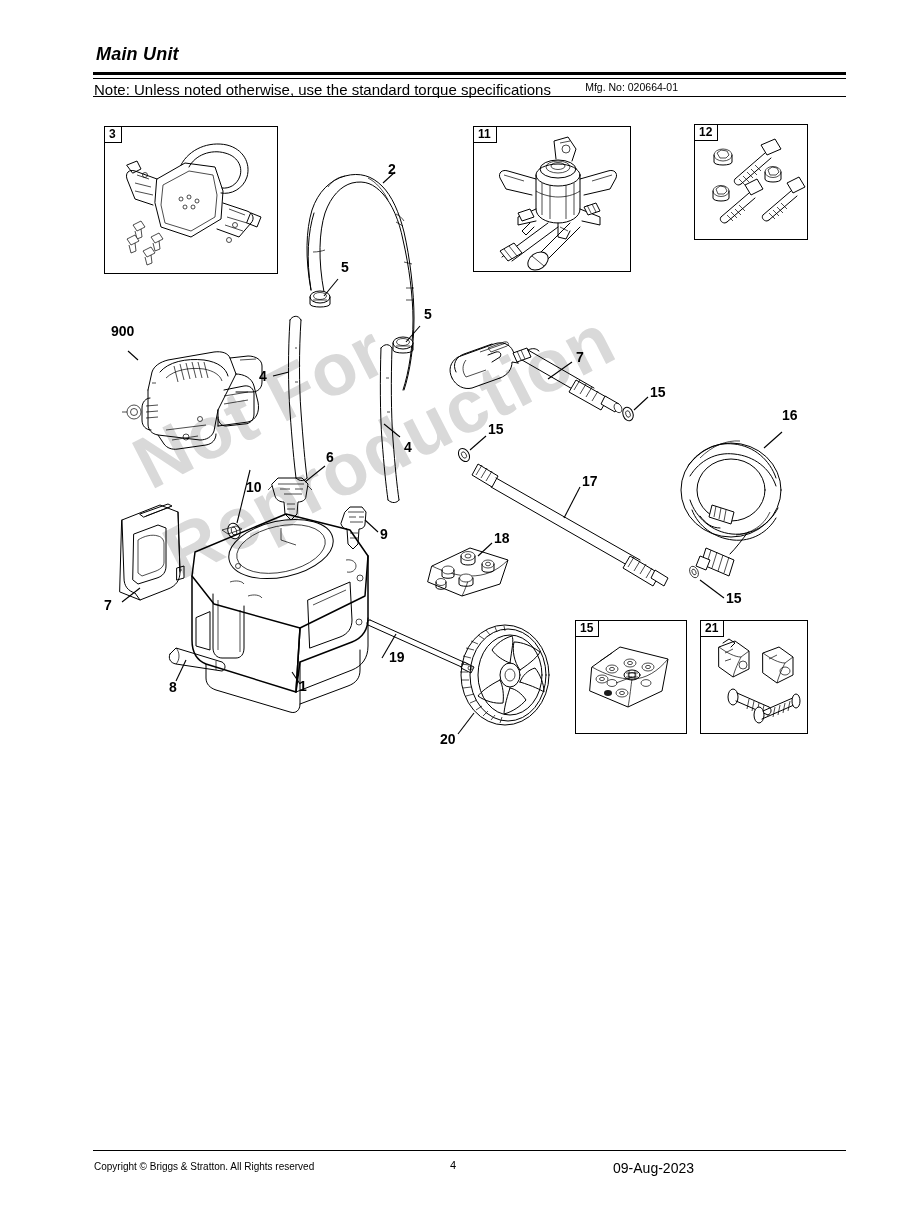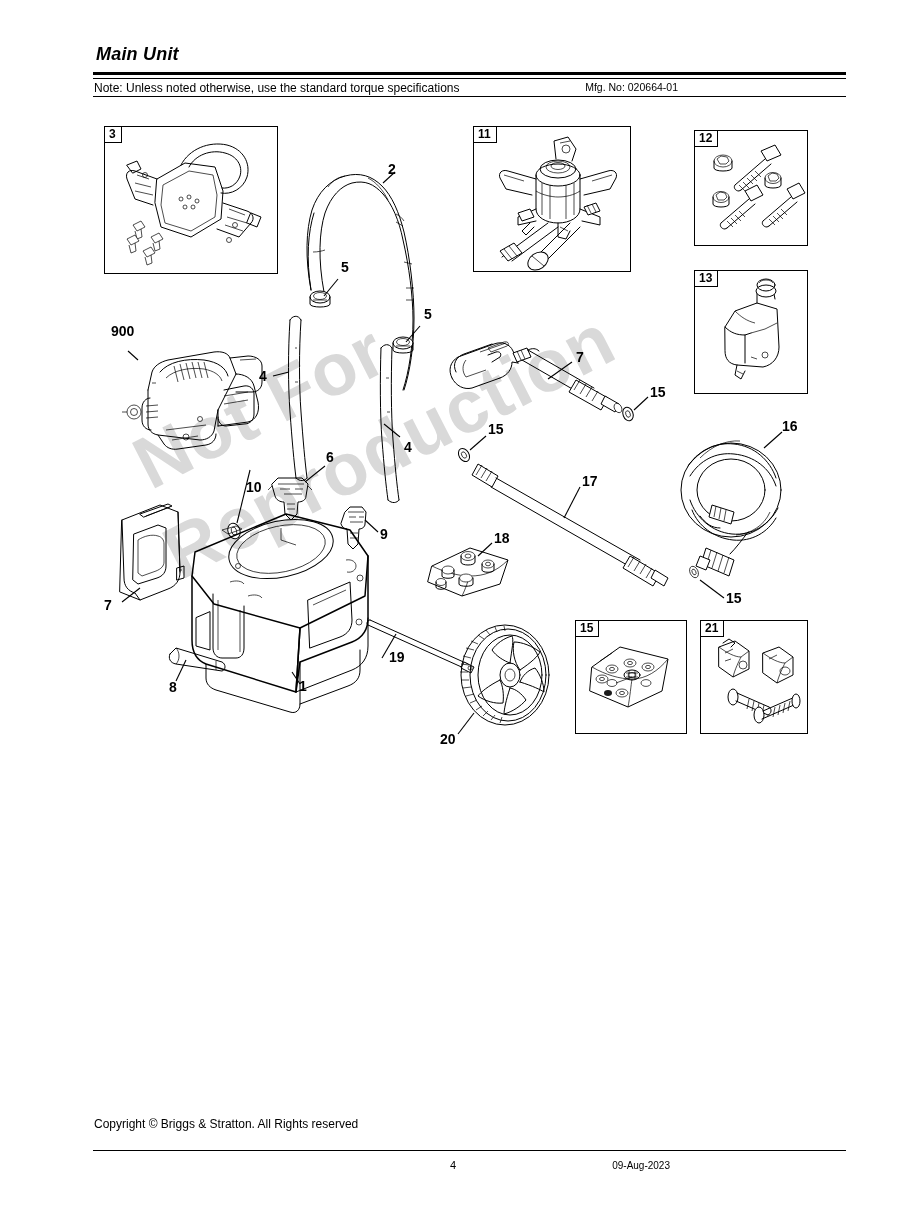--- a/index.html
+++ b/index.html
@@ -6,29 +6,29 @@
   body{width:906px;height:1208px;position:relative;
        font-family:"Liberation Sans",sans-serif;color:#000;overflow:hidden;}
 
   .page{position:absolute;left:0;top:0;width:738px;height:1208px;border-radius:19px;}
 
   
   .hdr-title{position:absolute;left:96px;top:44px;font-size:18px;font-style:italic;
              font-weight:bold;letter-spacing:.2px;}
   .rule-thick{position:absolute;left:93px;width:753px;height:3px;background:#000;top:72px;}
   .rule-thin{position:absolute;left:93px;width:753px;height:1px;background:#000;top:78px;}
-  .hdr-note{position:absolute;left:94px;top:81px;font-size:12px;}
+  .hdr-note{position:absolute;left:94px;top:81px;font-size:15px;}
   .hdr-mfg{position:absolute;right:60px;top:81px;font-size:10.5px;}
   .rule-under{position:absolute;left:93px;width:753px;height:1px;background:#000;top:96px;}
 
   
   .rule-foot{position:absolute;left:93px;width:753px;height:1px;background:#000;top:1150px;}
-  .ft-left{position:absolute;left:94px;top:1117px;font-size:12px;}
+  .ft-left{position:absolute;left:94px;top:1161px;font-size:10px;}
   .ft-page{position:absolute;left:0;width:906px;text-align:center;top:1159px;font-size:11px;}
-  .ft-right{position:absolute;right:68px;top:1160px;font-size:10px;}
+  .ft-right{position:absolute;right:44px;top:1160px;font-size:14px;}
 
   
   .ibox{position:absolute;border:1.6px solid #000;background:#fff;box-sizing:border-box;}
   .ibox .tag{position:absolute;left:-1px;top:-1px;border:1.6px solid #000;background:#fff;
              font-size:12px;font-weight:bold;padding:1px 5px 1px 4px;line-height:13px;
              box-sizing:border-box;}
 
   
   .co{position:absolute;font-size:14px;font-weight:bold;line-height:1;}
 
@@ -474,21 +474,21 @@
 
       <path class="fillw" d="M44,86 L56,82 L60,90 L48,94 Z"></path>
       <path class="fillw" d="M110,80 L122,76 L126,84 L114,88 Z"></path>
       <path class="thin" d="M113,78 L117,86 M118,77 L122,85"></path>
       <path class="ln" d="M56,96 L48,104 L52,108 L60,100"></path>
       <path class="ln" d="M84,96 L84,110 L92,112 L96,104"></path>
       <path class="thin" d="M86,100 L94,104"></path>
     </svg>
   </div>
 
-  <div class="ibox" style="left:694px;top:130px;width:114px;height:116px;">
+  <div class="ibox" style="left:694px;top:124px;width:114px;height:116px;">
     <span class="tag">12</span>
     <svg style="width:114px;height:116px;">
 
       <g>
         <ellipse class="fillw7" cx="28" cy="30" rx="9" ry="6"></ellipse>
         <path class="ln" d="M19,30 L19,37 C19,41 37,41 37,37 L37,30"></path>
         <path class="thin" d="M22,28 L26,25 L32,26 L34,30 L31,33 L25,33 Z"></path>
       </g>
       <g>
         <ellipse class="fillw7" cx="78" cy="47" rx="8" ry="5.5"></ellipse>
@@ -519,42 +519,20 @@
       <g>
         <path class="fillw" d="M92,58 L104,52 L110,62 L98,68 Z"></path>
         <path class="ln" d="M96,66 L68,90"></path>
         <path class="ln" d="M102,71 L74,95"></path>
         <path class="thin" d="M86,78 L92,84 M82,82 L88,88 M78,85 L84,91 M74,88 L80,94"></path>
         <path class="ln" d="M68,90 C66,92 68,96 72,96 L74,95"></path>
       </g>
     </svg>
   </div>
 
-  <div class="ibox" style="left:694px;top:270px;width:114px;height:124px;">
-    <span class="tag">13</span>
-    <svg style="width:114px;height:124px;">
-
-      <path class="ln" d="M30,56 L40,40 L62,32 L82,38 L84,76 C84,86 78,94 68,96
-                           L42,94 C34,93 30,88 30,80 Z"></path>
-      <path class="ln" d="M30,56 C36,62 42,64 50,64 L56,62"></path>
-      <path class="ln" d="M50,64 L50,92"></path>
-      <path class="thin" d="M56,62 L70,58 L82,52"></path>
-      <path class="thin" d="M40,40 C46,46 52,50 60,52"></path>
-
-      <path class="ln" d="M62,32 L62,22 L78,18 L80,28"></path>
-      <ellipse class="fillw" cx="71" cy="20" rx="10" ry="6"></ellipse>
-      <ellipse class="ln" cx="71" cy="14" rx="9" ry="6"></ellipse>
-      <path class="thin" d="M64,12 C66,8 76,8 78,12"></path>
-
-      <path class="ln" d="M42,94 L40,104 L46,108 L50,100"></path>
-      <path class="thin" d="M42,100 L48,103"></path>
-      <circle class="thin" cx="70" cy="84" r="3"></circle>
-      <path class="thin" d="M56,86 L62,88"></path>
-    </svg>
-  </div>
 
   <div class="ibox" style="left:575px;top:620px;width:112px;height:114px;">
     <span class="tag">15</span>
     <svg style="width:112px;height:114px;">
 
       <path class="ln" d="M16,46 L44,26 L92,38 L86,70 L52,86 L14,70 Z"></path>
       <path class="thin" d="M16,46 C30,54 44,58 56,58 C70,58 82,50 92,38"></path>
       <path class="thin" d="M52,86 C54,76 55,64 56,58"></path>
       <path class="thin" d="M24,40 L36,32"></path>
 
@@ -620,21 +598,21 @@
   <div class="co" style="left:326px;top:450px;">6</div>
   <div class="co" style="left:380px;top:527px;">9</div>
   <div class="co" style="left:246px;top:456px;margin-top:24px;">10</div>
   <div class="co" style="left:104px;top:598px;">7</div>
   <div class="co" style="left:169px;top:680px;">8</div>
   <div class="co" style="left:299px;top:679px;">1</div>
   <div class="co" style="left:576px;top:350px;">7</div>
   <div class="co" style="left:650px;top:385px;">15</div>
   <div class="co" style="left:488px;top:422px;">15</div>
   <div class="co" style="left:726px;top:591px;">15</div>
-  <div class="co" style="left:782px;top:419px;text-align:right;">16</div>
+  <div class="co" style="left:782px;top:408px;text-align:right;">16</div>
   <div class="co" style="left:582px;top:474px;">17</div>
   <div class="co" style="left:494px;top:531px;">18</div>
   <div class="co" style="left:374px;top:650px;margin-left:15px;">19</div>
   <div class="co" style="left:440px;top:732px;">20</div>
 
   <div class="rule-foot"></div>
   <div class="ft-left">Copyright ©  Briggs &amp; Stratton. All Rights reserved</div>
   <div class="ft-page">4</div>
   <div class="ft-right">09-Aug-2023</div>
 

